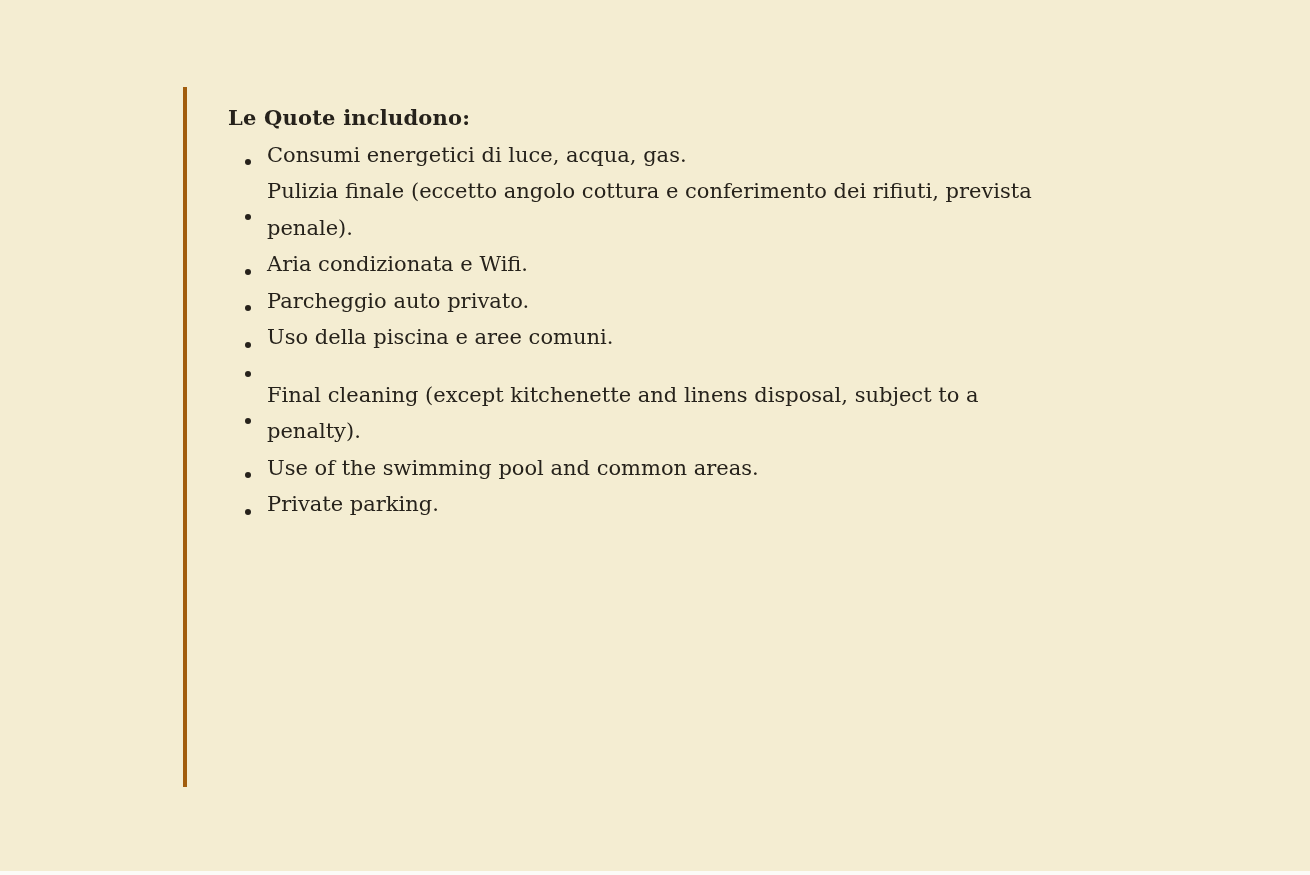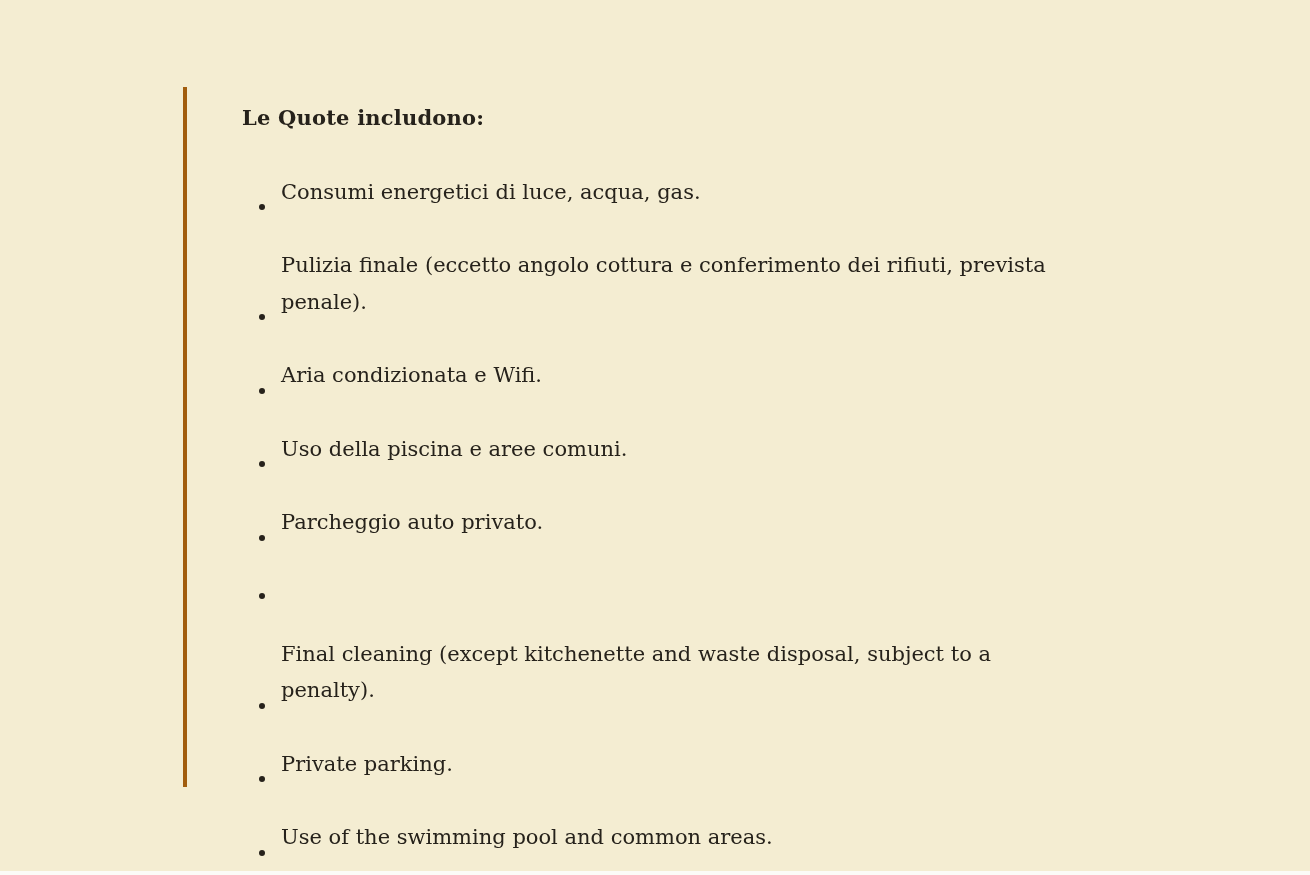--- a/index.html
+++ b/index.html
@@ -19,34 +19,33 @@
   .accent-rule {
     position: absolute;
     left: 183px;
     top: 87px;
     width: 4px;
     height: 700px;
     background: var(--accent, #a15d0e);
   }
   .content {
     position: absolute;
-    left: 242px;
+    left: 228px;
     top: 100px;
     width: 860px;
     font-size: 21px;
     line-height: 36.5px;
   }
   .heading {
     font-weight: bold;
     letter-spacing: 0.2px;
   }
   .li {
     display: flex;
-    align-items: flex-end;
-    margin-top: 37px;
+    align-items: center;
   }
   .dot {
     flex: 0 0 auto;
     width: 6px;
     height: 6px;
     border-radius: 50%;
     background: currentColor;
     margin: 15px 16px 0 17px;
   }
   .txt {
@@ -79,42 +78,42 @@
       <div class="li">
         <span class="dot"></span>
         <span class="txt">Pulizia finale (eccetto angolo cottura e conferimento dei rifiuti, prevista penale).</span>
       </div>
       <div class="li">
         <span class="dot"></span>
         <span class="txt">Aria condizionata e Wifi.</span>
       </div>
       <div class="li">
         <span class="dot"></span>
-        <span class="txt">Uso della piscina e aree comuni.</span>
+        <span class="txt">Parcheggio auto privato.</span>
       </div>
       <div class="li">
         <span class="dot"></span>
-        <span class="txt">Parcheggio auto privato.</span>
+        <span class="txt">Uso della piscina e aree comuni.</span>
       </div>
     </div>
 
     <div class="list">
       <div class="li">
         <span class="dot"></span>
       </div>
       <div class="li">
         <span class="dot"></span>
-        <span class="txt">Final cleaning (except kitchenette and waste disposal, subject to a penalty).</span>
+        <span class="txt">Final cleaning (except kitchenette and linens disposal, subject to a penalty).</span>
+      </div>
+      <div class="li">
+        <span class="dot"></span>
+        <span class="txt">Use of the swimming pool and common areas.</span>
       </div>
       <div class="li">
         <span class="dot"></span>
         <span class="txt">Private parking.</span>
-      </div>
-      <div class="li">
-        <span class="dot"></span>
-        <span class="txt">Use of the swimming pool and common areas.</span>
       </div>
     </div>
 
   </div>
 
   <div class="bottom-strip"></div>
 </div>
 
 </body></html>

